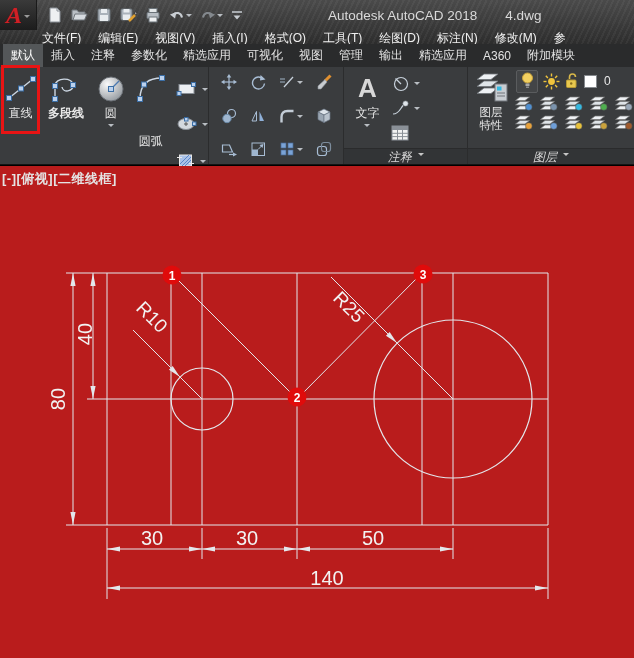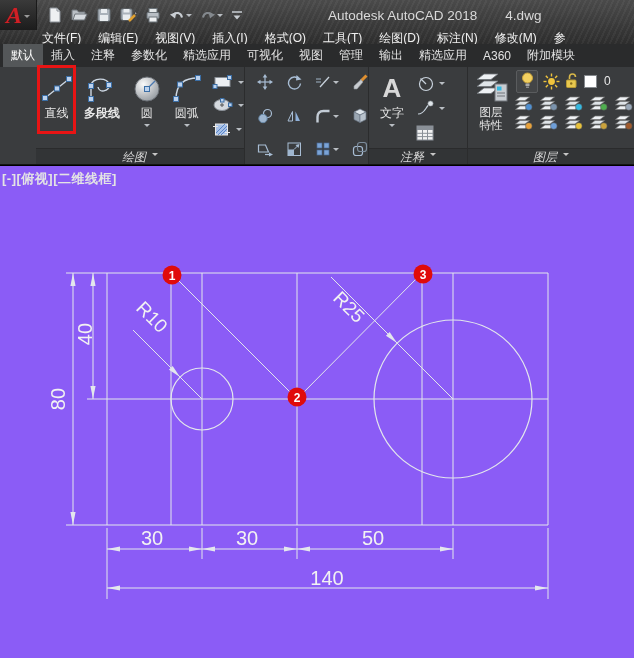--- a/index.html
+++ b/index.html
@@ -37,28 +37,28 @@
   
   .panels { position:absolute; top:67px; left:0; width:634px; height:98px; background:#3a3c3e;
     display:flex; border-bottom:1px solid #141414; }
   .panel { position:relative; display:flex; flex-direction:column; }
   .panel + .panel { border-left:1px solid #2b2c2d; }
   .panel-content { flex:1; position:relative; display:flex; }
   .panel-footer { height:16px; background:#323436; border-top:1px solid #2a2b2c; color:#d6d6d6;
     font-size:12px; display:flex; justify-content:center; gap:6px;font-style:italic; }
   .panel-footer .caret { border-top-color:#c6c6c6; }
 
-  .p-draw { width:208px;margin-left:36px; } .p-modify { width:137px; } .p-annot { width:125px; } .p-layer { flex:1; }
+  .p-draw { width:208px; } .p-modify { width:137px; } .p-annot { width:125px; } .p-layer { flex:1; }
 
   .bigbtn { display:flex; flex-direction:column; align-items:center; justify-content:flex-start;
     padding-top:3px; color:#e8e8e8; font-size:12px; }
   .bigbtn .ic { height:36px; display:flex; align-items:center; justify-content:center; }
   .bigbtn .lb { line-height:14px; white-space:nowrap; }
   .draw-row { display:flex; padding-left:3px; gap:3px; }
-  .b-line{width:38px;} .b-pline{width:54px;font-weight:bold;} .b-circle{width:36px;} .b-arc{width:44px;}
+  .b-line{width:38px;} .b-pline{width:54px;font-weight:bold;} .b-circle{width:36px;} .b-arc{width:44px;gap:28px;}
   .hl-box { position:absolute; left:1px; top:-2px; width:39px; height:69px;
     border:3px solid #e81414; z-index:6; pointer-events:none; }
   .draw-smalls { display:flex; flex-direction:column; justify-content:space-around;
     padding:4px 0 6px 2px; }
   .smallbtn { display:flex; align-items:center; gap:4px; }
 
   .mod-grid { display:flex; flex-direction:column; justify-content:space-between; padding:6px 0 6px 12px; }
   .mod-row { display:flex; align-items:center; gap:13px; height:18px;}
   .mod-cell { display:flex; align-items:center; gap:2px; }
 
@@ -73,21 +73,21 @@
   .lay-right { flex:1; display:flex; flex-direction:column; padding-top:2px; }
   .layer-combo { display:flex; align-items:center; gap:5px; height:24px; padding-left:2px;}
   .combo-frame { display:flex; align-items:center; justify-content:center; width:22px; height:23px;
     border:1px solid #5a5c5e; background:#434547; border-radius:2px;}
   .swatch { width:13px; height:13px; background:#fff; border:1px solid #85898d; }
   .layer-zero { color:#e8e8e8; font-size:12px; margin-left:2px;}
   .layer-grid { display:flex; flex-wrap:wrap; width:120px; gap:4px 6px; padding-top:3px; }
   .layer-grid .litem { width:19px; height:15px; }
 
   
-  .canvas { position:absolute; top:166px; left:0; width:634px; height:492px; background:#8b5cf6; }
+  .canvas { position:absolute; top:166px; left:0; width:634px; height:492px; background:#b91c1c; }
   .vp-label { position:absolute; left:2px; top:4px; color:#e4e4e4; font-size:13px; font-weight:600;
     letter-spacing:.5px; z-index:3; }
   .canvas svg.cad { position:absolute; left:0; top:1px; }
   .cad text { font-family:"Liberation Sans","DejaVu Sans",sans-serif; }
 </style>
 </head>
 <body>
 
 <div class="app">
 

